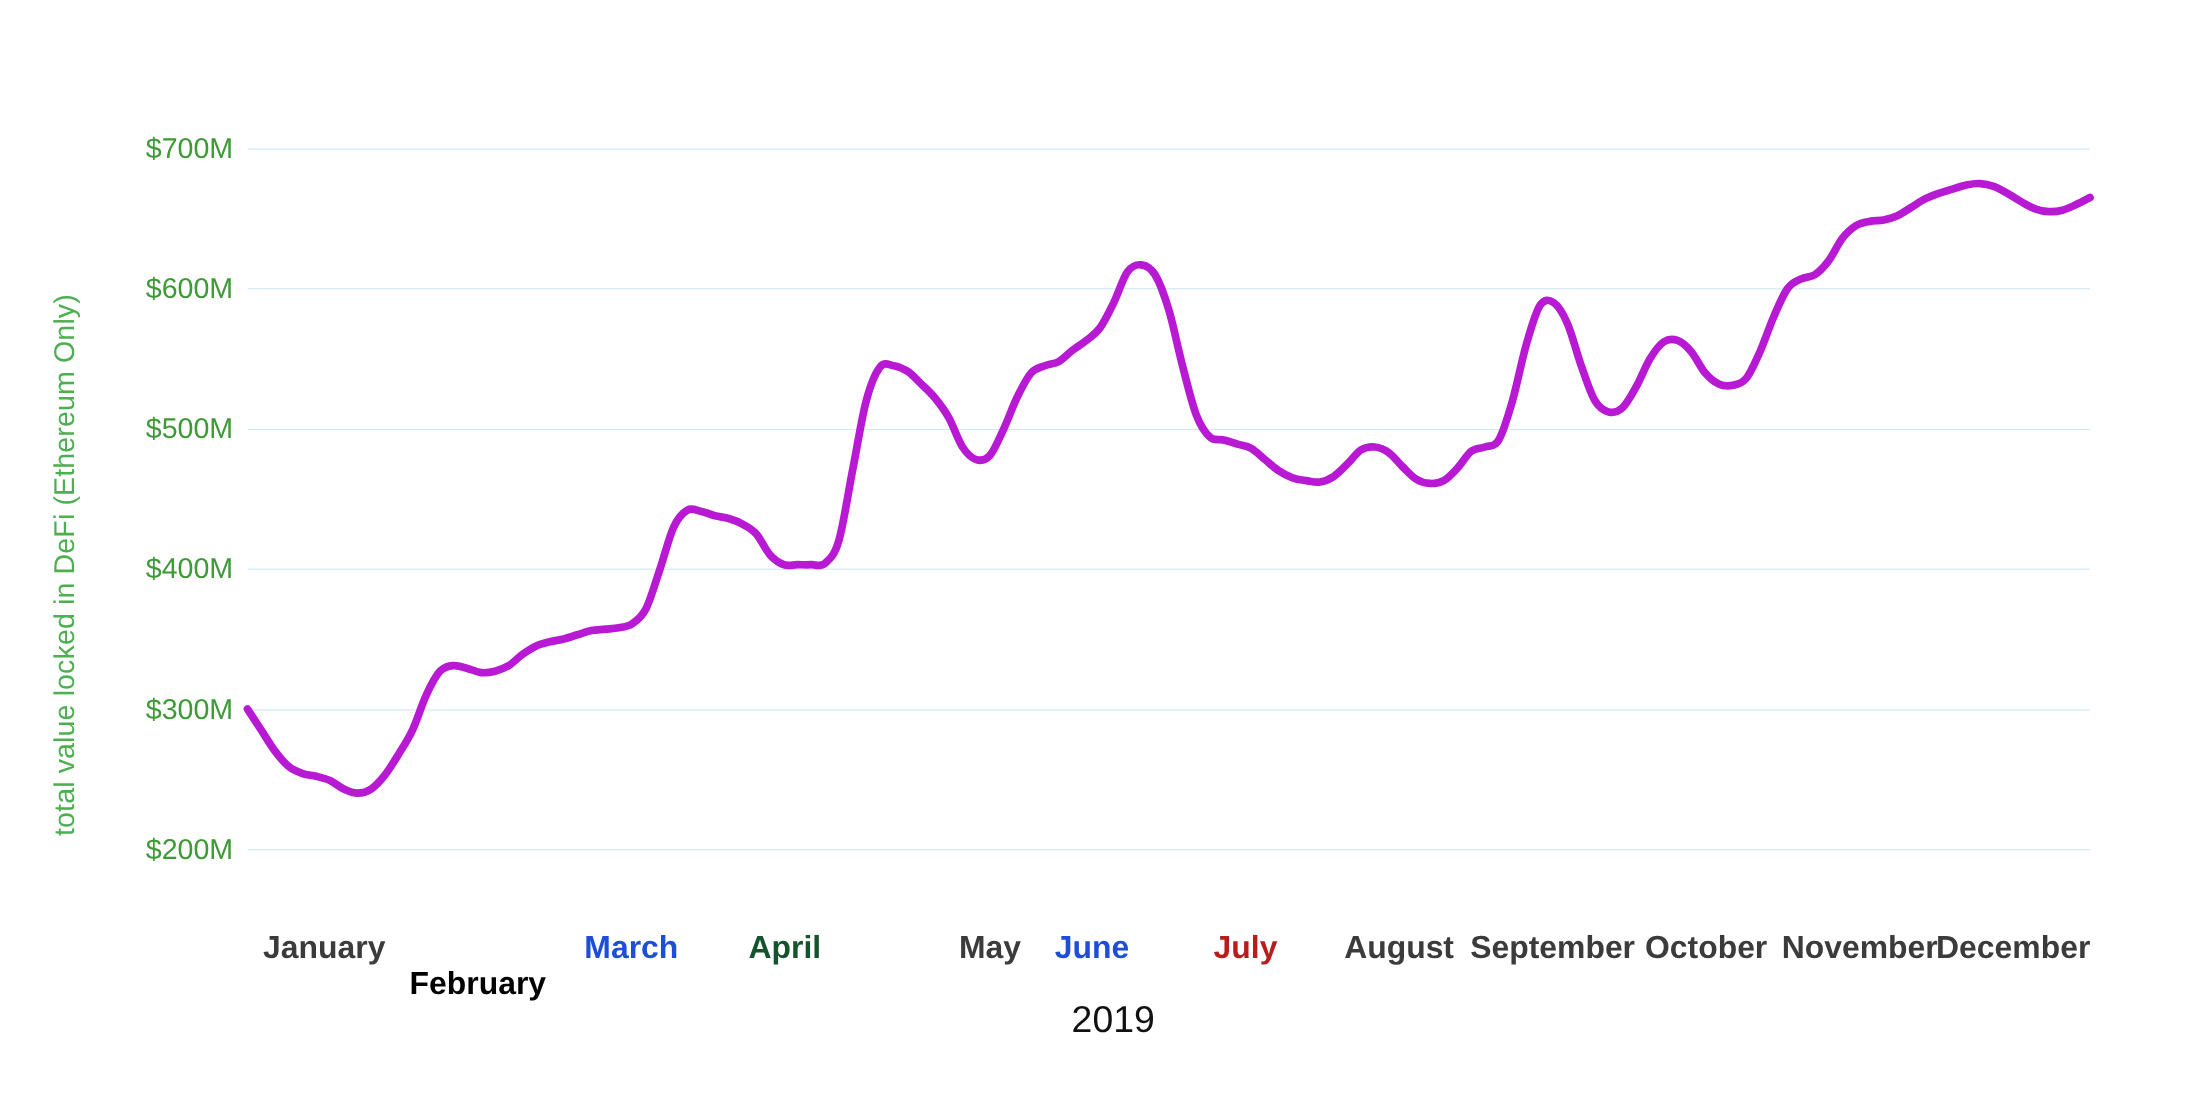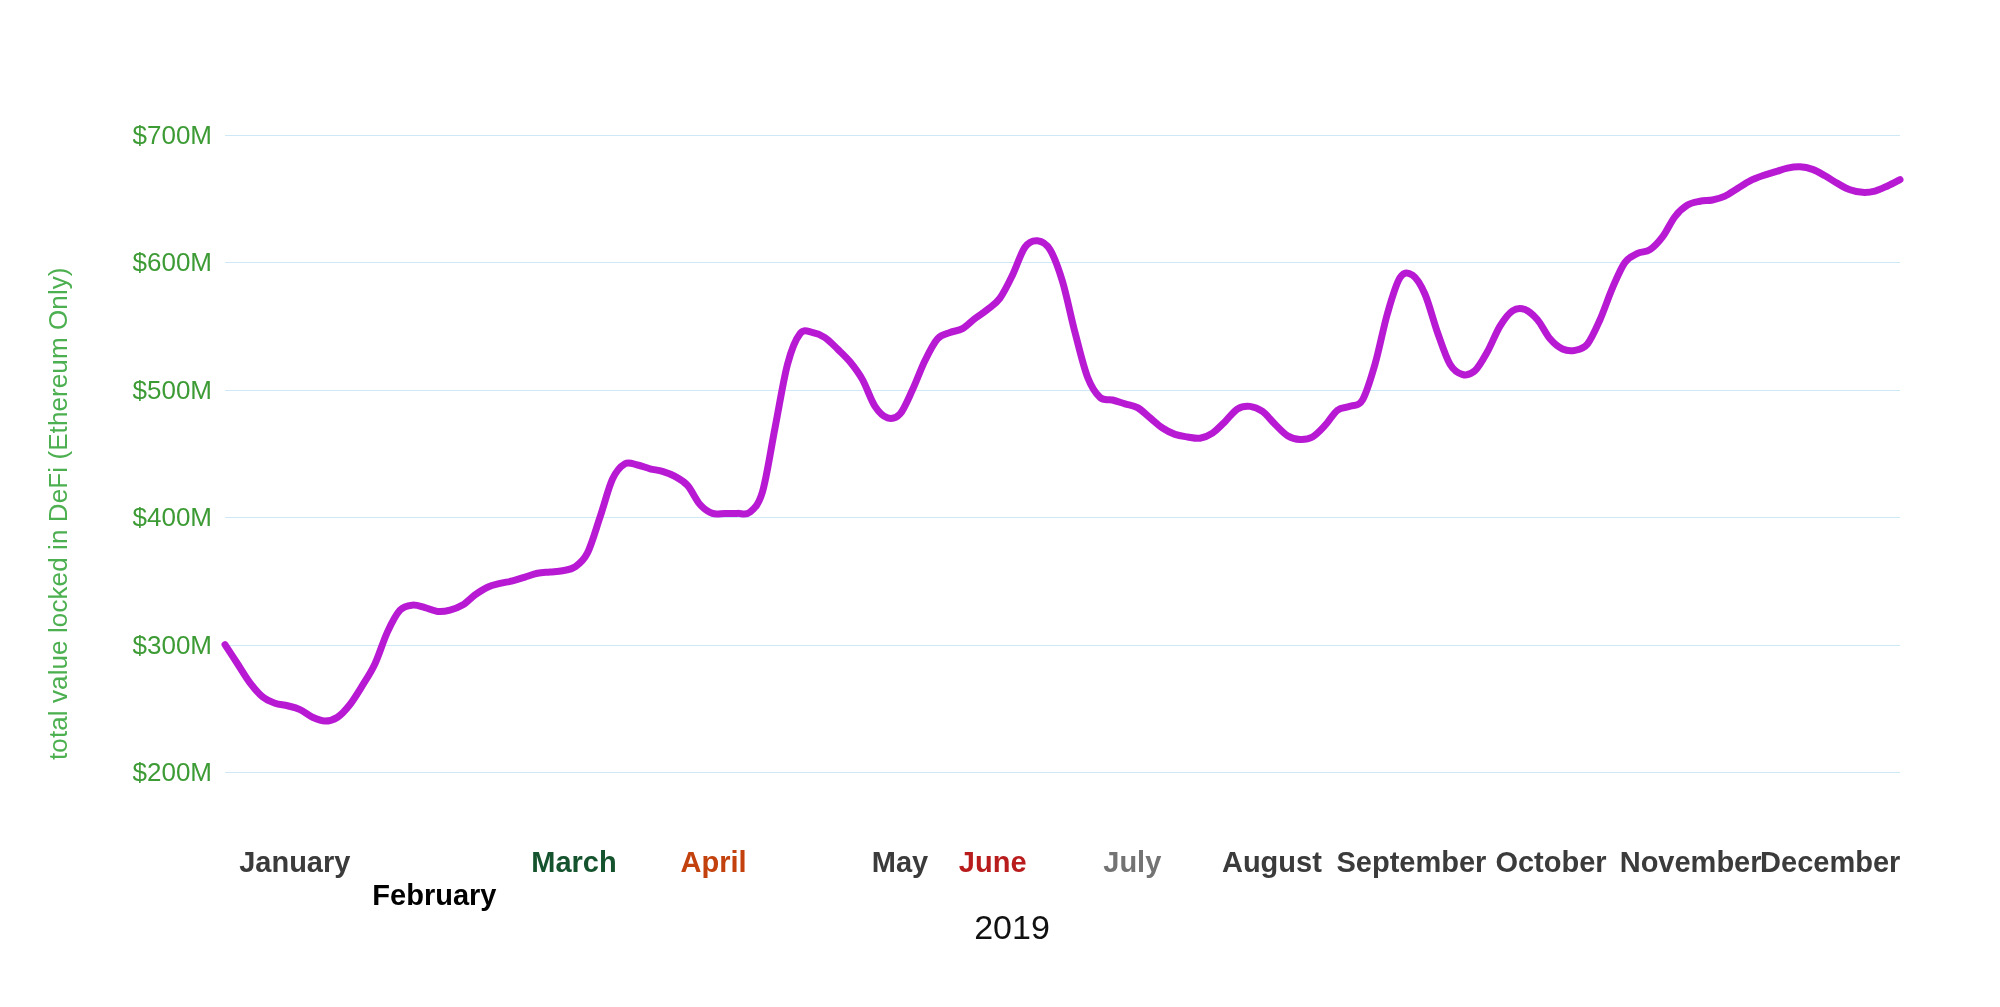--- a/index.html
+++ b/index.html
@@ -139,25 +139,25 @@
         <div class="gridline" style="top: 135px; background: rgb(207, 232, 245);"></div>
       </div>
     <svg class="series-svg" viewBox="0 0 1675 1007" preserveAspectRatio="none">
       <path id="series-path" fill="none" stroke="#b81ad4" stroke-width="7" stroke-linecap="round" stroke-linejoin="round" d="M 0.00 644.60 C 2.08 647.79, 8.33 657.34, 12.50 663.71 C 16.67 670.08, 20.83 677.30, 25.00 682.82 C 29.17 688.34, 33.33 693.44, 37.50 696.83 C 41.67 700.23, 45.83 701.72, 50.00 703.20 C 54.17 704.69, 58.33 704.69, 62.50 705.75 C 66.67 706.81, 70.83 707.66, 75.00 709.57 C 79.17 711.48, 83.33 715.31, 87.50 717.22 C 91.67 719.13, 95.83 721.04, 100.00 721.04 C 104.17 721.04, 108.33 719.98, 112.50 717.22 C 116.67 714.46, 120.83 709.79, 125.00 704.48 C 129.17 699.17, 133.33 692.16, 137.50 685.37 C 141.67 678.57, 145.83 672.63, 150.00 663.71 C 154.17 654.79, 158.33 640.78, 162.50 631.86 C 166.67 622.94, 170.83 614.66, 175.00 610.20 C 179.17 605.74, 183.33 605.53, 187.50 605.11 C 191.67 604.68, 195.83 606.59, 200.00 607.65 C 204.17 608.72, 208.33 611.05, 212.50 611.48 C 216.67 611.90, 220.83 611.26, 225.00 610.20 C 229.17 609.14, 233.33 607.65, 237.50 605.11 C 241.67 602.56, 245.83 597.89, 250.00 594.91 C 254.17 591.94, 258.33 589.18, 262.50 587.27 C 266.67 585.36, 270.83 584.51, 275.00 583.45 C 279.17 582.39, 283.33 581.96, 287.50 580.90 C 291.67 579.84, 295.83 578.35, 300.00 577.08 C 304.17 575.80, 308.33 574.11, 312.50 573.26 C 316.67 572.41, 320.83 572.41, 325.00 571.98 C 329.17 571.56, 333.33 571.56, 337.50 570.71 C 341.67 569.86, 345.83 569.86, 350.00 566.89 C 354.17 563.91, 358.33 561.15, 362.50 552.87 C 366.67 544.59, 370.83 529.52, 375.00 517.20 C 379.17 504.88, 383.33 487.90, 387.50 478.98 C 391.67 470.06, 395.83 466.03, 400.00 463.69 C 404.17 461.36, 408.33 464.12, 412.50 464.97 C 416.67 465.82, 420.83 467.73, 425.00 468.79 C 429.17 469.85, 433.33 470.06, 437.50 471.34 C 441.67 472.61, 445.83 474.10, 450.00 476.43 C 454.17 478.77, 458.33 480.68, 462.50 485.35 C 466.67 490.02, 470.83 499.79, 475.00 504.46 C 479.17 509.13, 483.33 511.89, 487.50 513.38 C 491.67 514.86, 495.83 513.38, 500.00 513.38 C 504.17 513.38, 508.33 513.59, 512.50 513.38 C 516.67 513.17, 520.83 515.71, 525.00 512.10 C 529.17 508.49, 533.33 505.73, 537.50 491.72 C 541.67 477.71, 545.83 449.25, 550.00 428.02 C 554.17 406.79, 558.33 380.03, 562.50 364.32 C 566.67 348.61, 570.83 339.05, 575.00 333.74 C 579.17 328.44, 583.33 331.83, 587.50 332.47 C 591.67 333.11, 595.83 334.81, 600.00 337.57 C 604.17 340.33, 608.33 345.00, 612.50 349.03 C 616.67 353.07, 620.83 356.68, 625.00 361.77 C 629.17 366.87, 633.33 372.18, 637.50 379.61 C 641.67 387.04, 645.83 399.99, 650.00 406.36 C 654.17 412.73, 658.33 416.55, 662.50 417.83 C 666.67 419.10, 670.83 418.68, 675.00 414.01 C 679.17 409.33, 683.33 398.72, 687.50 389.80 C 691.67 380.88, 695.83 368.99, 700.00 360.50 C 704.17 352.00, 708.33 343.51, 712.50 338.84 C 716.67 334.17, 720.83 334.17, 725.00 332.47 C 729.17 330.77, 733.33 330.98, 737.50 328.65 C 741.67 326.31, 745.83 321.64, 750.00 318.46 C 754.17 315.27, 758.33 312.94, 762.50 309.54 C 766.67 306.14, 770.83 303.81, 775.00 298.07 C 779.17 292.34, 783.33 283.63, 787.50 275.14 C 791.67 266.65, 795.83 252.84, 800.00 247.11 C 804.17 241.38, 808.33 240.32, 812.50 240.74 C 816.67 241.17, 820.83 242.87, 825.00 249.66 C 829.17 256.45, 833.33 267.71, 837.50 281.51 C 841.67 295.31, 845.83 316.55, 850.00 332.47 C 854.17 348.40, 858.33 366.23, 862.50 377.06 C 866.67 387.89, 870.83 393.62, 875.00 397.44 C 879.17 401.27, 883.33 398.93, 887.50 399.99 C 891.67 401.05, 895.83 402.54, 900.00 403.81 C 904.17 405.09, 908.33 405.30, 912.50 407.64 C 916.67 409.97, 920.83 414.43, 925.00 417.83 C 929.17 421.23, 933.33 425.26, 937.50 428.02 C 941.67 430.78, 945.83 432.90, 950.00 434.39 C 954.17 435.88, 958.33 436.30, 962.50 436.94 C 966.67 437.57, 970.83 438.85, 975.00 438.21 C 979.17 437.57, 983.33 435.88, 987.50 433.12 C 991.67 430.36, 995.83 425.68, 1000.00 421.65 C 1004.17 417.62, 1008.33 411.46, 1012.50 408.91 C 1016.67 406.36, 1020.83 405.94, 1025.00 406.36 C 1029.17 406.79, 1033.33 408.49, 1037.50 411.46 C 1041.67 414.43, 1045.83 420.16, 1050.00 424.20 C 1054.17 428.23, 1058.33 433.12, 1062.50 435.66 C 1066.67 438.21, 1070.83 439.27, 1075.00 439.49 C 1079.17 439.70, 1083.33 439.27, 1087.50 436.94 C 1091.67 434.60, 1095.83 429.93, 1100.00 425.47 C 1104.17 421.01, 1108.33 413.37, 1112.50 410.18 C 1116.67 407.00, 1120.83 408.06, 1125.00 406.36 C 1129.17 404.66, 1133.33 407.00, 1137.50 399.99 C 1141.67 392.99, 1145.83 378.76, 1150.00 364.32 C 1154.17 349.88, 1158.33 327.80, 1162.50 313.36 C 1166.67 298.92, 1170.83 284.06, 1175.00 277.69 C 1179.17 271.32, 1183.33 272.38, 1187.50 275.14 C 1191.67 277.90, 1195.83 284.69, 1200.00 294.25 C 1204.17 303.81, 1208.33 320.79, 1212.50 332.47 C 1216.67 344.15, 1220.83 357.31, 1225.00 364.32 C 1229.17 371.33, 1233.33 373.45, 1237.50 374.51 C 1241.67 375.57, 1245.83 374.51, 1250.00 370.69 C 1254.17 366.87, 1258.33 359.01, 1262.50 351.58 C 1266.67 344.15, 1270.83 332.89, 1275.00 326.10 C 1279.17 319.31, 1283.33 313.57, 1287.50 310.81 C 1291.67 308.05, 1295.83 308.05, 1300.00 309.54 C 1304.17 311.02, 1308.33 314.85, 1312.50 319.73 C 1316.67 324.61, 1320.83 333.96, 1325.00 338.84 C 1329.17 343.72, 1333.33 347.12, 1337.50 349.03 C 1341.67 350.94, 1345.83 351.16, 1350.00 350.31 C 1354.17 349.46, 1358.33 349.03, 1362.50 343.94 C 1366.67 338.84, 1370.83 329.07, 1375.00 319.73 C 1379.17 310.39, 1383.33 297.44, 1387.50 287.88 C 1391.67 278.32, 1395.83 268.13, 1400.00 262.40 C 1404.17 256.67, 1408.33 255.61, 1412.50 253.48 C 1416.67 251.36, 1420.83 252.42, 1425.00 249.66 C 1429.17 246.90, 1433.33 242.44, 1437.50 236.92 C 1441.67 231.40, 1445.83 221.84, 1450.00 216.54 C 1454.17 211.23, 1458.33 207.62, 1462.50 205.07 C 1466.67 202.52, 1470.83 202.10, 1475.00 201.25 C 1479.17 200.40, 1483.33 200.82, 1487.50 199.97 C 1491.67 199.12, 1495.83 198.06, 1500.00 196.15 C 1504.17 194.24, 1508.33 191.06, 1512.50 188.51 C 1516.67 185.96, 1520.83 182.99, 1525.00 180.86 C 1529.17 178.74, 1533.33 177.25, 1537.50 175.77 C 1541.67 174.28, 1545.83 173.22, 1550.00 171.95 C 1554.17 170.67, 1558.33 168.97, 1562.50 168.12 C 1566.67 167.27, 1570.83 166.64, 1575.00 166.85 C 1579.17 167.06, 1583.33 167.91, 1587.50 169.40 C 1591.67 170.88, 1595.83 173.43, 1600.00 175.77 C 1604.17 178.10, 1608.33 181.08, 1612.50 183.41 C 1616.67 185.75, 1620.83 188.30, 1625.00 189.78 C 1629.17 191.27, 1633.33 192.12, 1637.50 192.33 C 1641.67 192.54, 1645.83 192.12, 1650.00 191.06 C 1654.17 189.99, 1658.33 187.87, 1662.50 185.96 C 1666.67 184.05, 1672.92 180.65, 1675.00 179.59"></path>
     </svg>
   </div>
 
   <div class="x-ticklabels">
       <div class="x-ticklabel" style="left: 294.792px; color: rgb(59, 59, 59);">January</div>
       <div class="x-ticklabel" style="left: 434.375px; color: #000000; margin-top: 33px;">February</div>
-      <div class="x-ticklabel" style="left: 573.958px; color: #14532d;">March</div>
-      <div class="x-ticklabel" style="left: 713.542px; color: #c2410c;">April</div>
+      <div class="x-ticklabel" style="left: 573.958px; color: #1d4ed8;">March</div>
+      <div class="x-ticklabel" style="left: 713.542px; color: #14532d;">April</div>
       <div class="x-ticklabel" style="left: 900px; color: rgb(59, 59, 59);">May</div>
-      <div class="x-ticklabel" style="left: 992.708px; color: #b91c1c;">June</div>
-      <div class="x-ticklabel" style="left: 1132.29px; color: #737373;">July</div>
+      <div class="x-ticklabel" style="left: 992.708px; color: #1d4ed8;">June</div>
+      <div class="x-ticklabel" style="left: 1132.29px; color: #b91c1c;">July</div>
       <div class="x-ticklabel" style="left: 1271.88px; color: rgb(59, 59, 59);">August</div>
       <div class="x-ticklabel" style="left: 1411.46px; color: rgb(59, 59, 59);">September</div>
       <div class="x-ticklabel" style="left: 1551.04px; color: rgb(59, 59, 59);">October</div>
       <div class="x-ticklabel" style="left: 1690.62px; color: rgb(59, 59, 59);">November</div>
       <div class="x-ticklabel" style="left: 1830.21px; color: rgb(59, 59, 59); text-align: center;">December</div>
     </div>
 
   <div class="x-axis-title">2019</div>
 
 </div>

